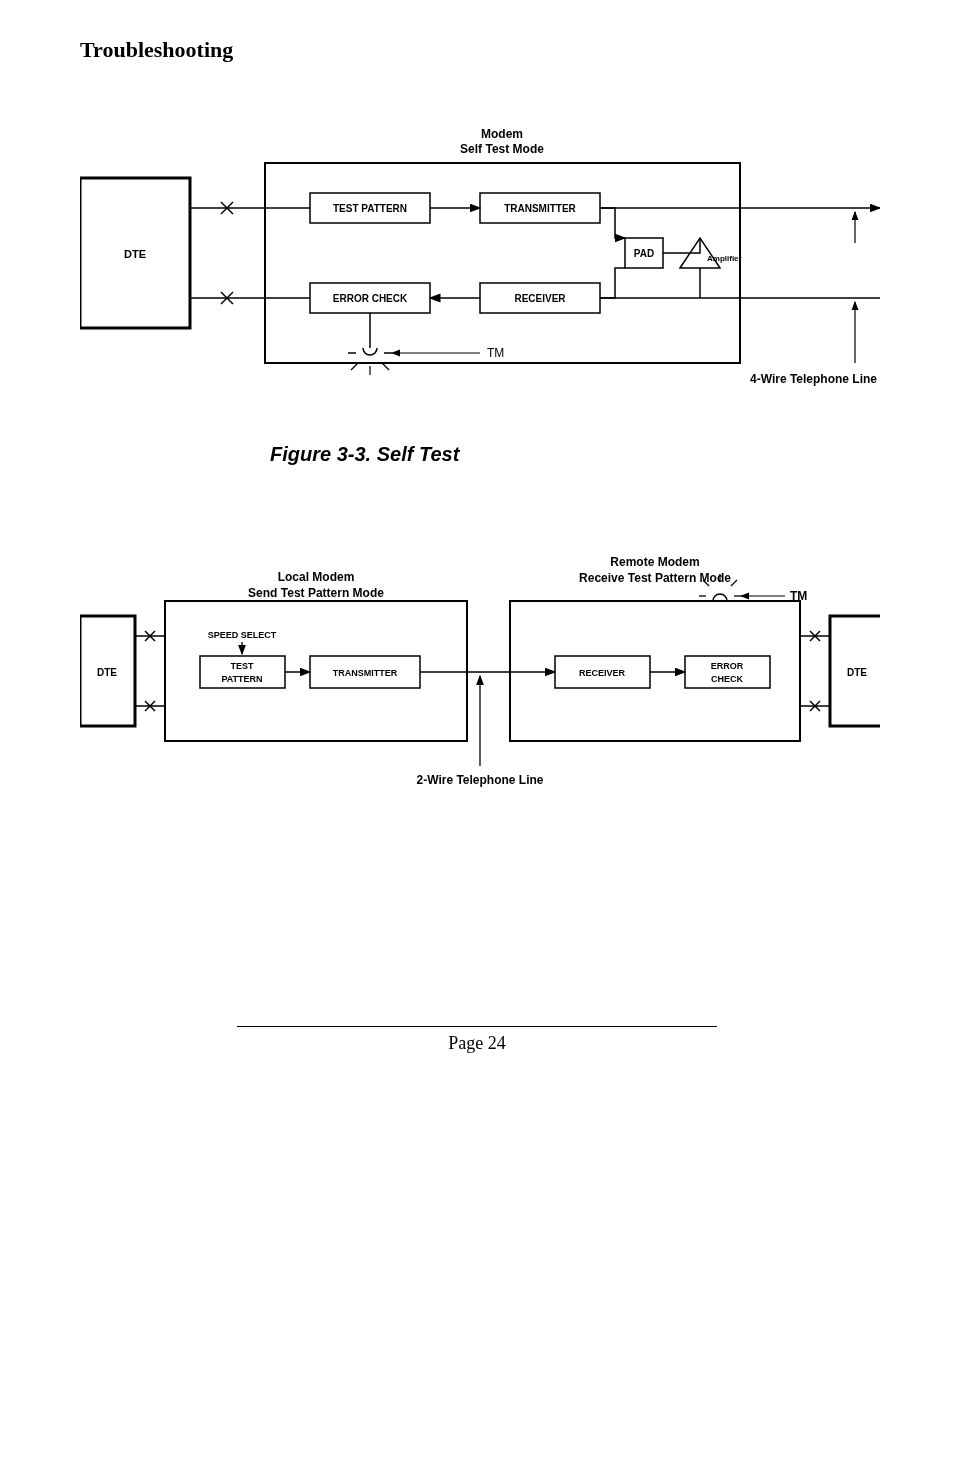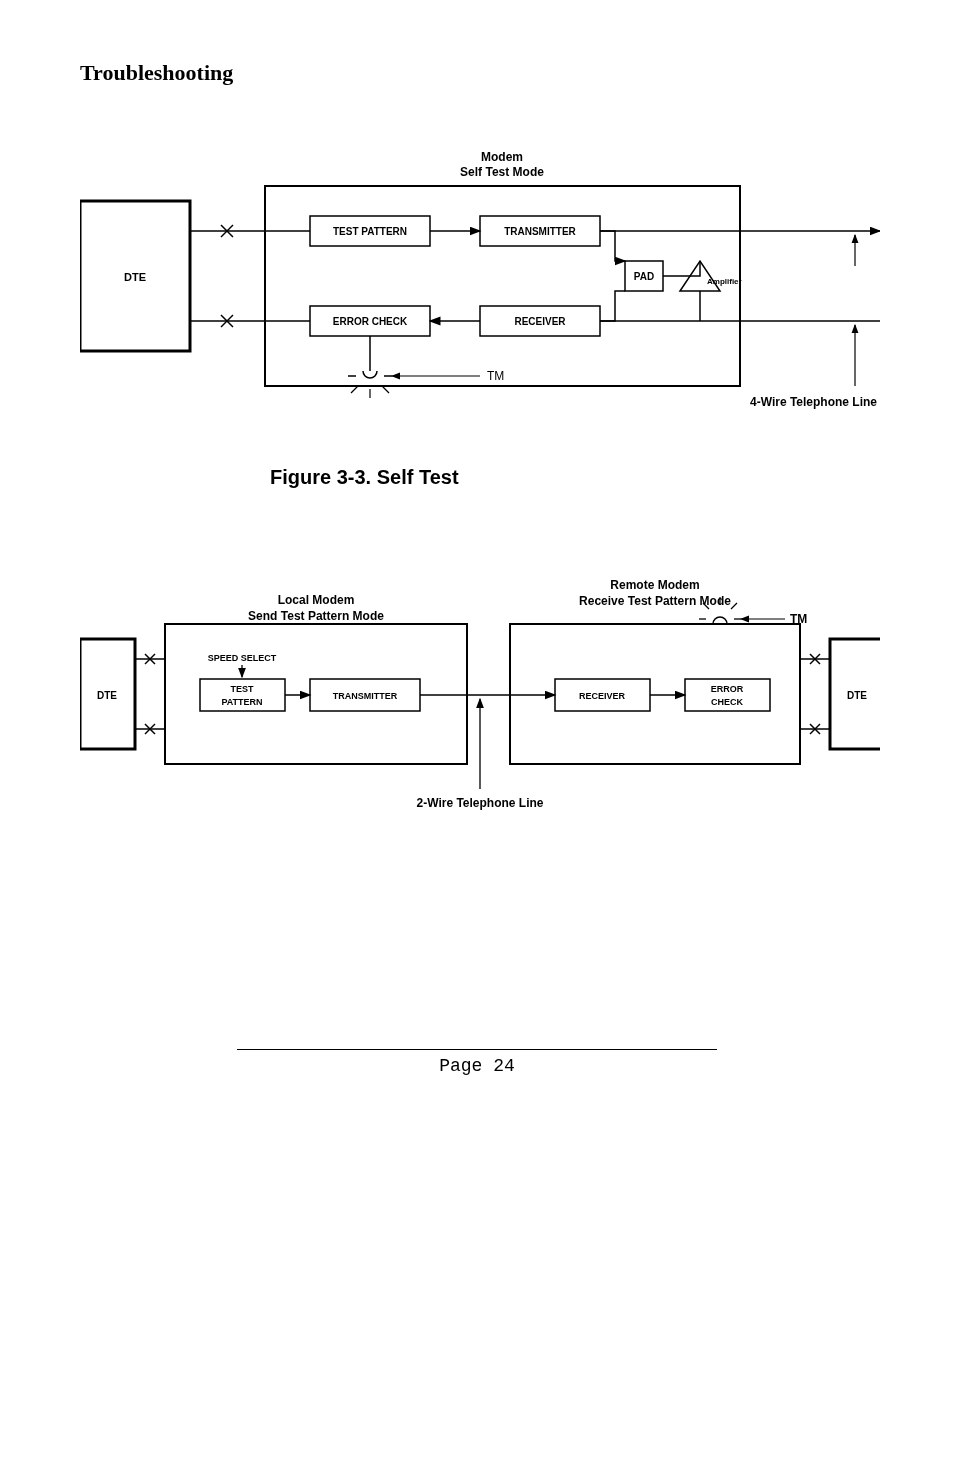--- a/index.html
+++ b/index.html
@@ -4,47 +4,48 @@
 <style>
   body {
     margin: 0;
     padding: 0;
     font-family: "Times New Roman", serif;
     background: #fff;
     color: #000;
     width: 954px;
   }
   .page {
-    padding: 60px 80px 40px 80px;
+    padding: 37px 80px 40px 80px;
     box-sizing: border-box;
     width: 954px;
   }
   h2.section-title {
     font-family: "Times New Roman", serif;
     font-weight: bold;
     font-size: 22px;
     margin: 0 0 60px 0;
   }
   .figure-caption {
     font-family: Arial, Helvetica, sans-serif;
     font-weight: bold;
     font-size: 20px;
     margin: 40px 0 80px 0;
     text-align: left;
+    font-style: italic;
   }
   .svg-wrap {
     display: block;
   }
   hr.footer-rule {
     border: none;
     border-top: 1.5px solid #000;
     margin: 0;
   }
   .page-footer {
-    font-family: Liberation Mono, monospace;
+    font-family: Liberation Serif, serif;
     font-size: 18px;
     text-align: center;
     margin-top: 6px;
   }
   text {
     font-family: Arial, Helvetica, sans-serif;
   }
 </style>
 </head>
 <body>

